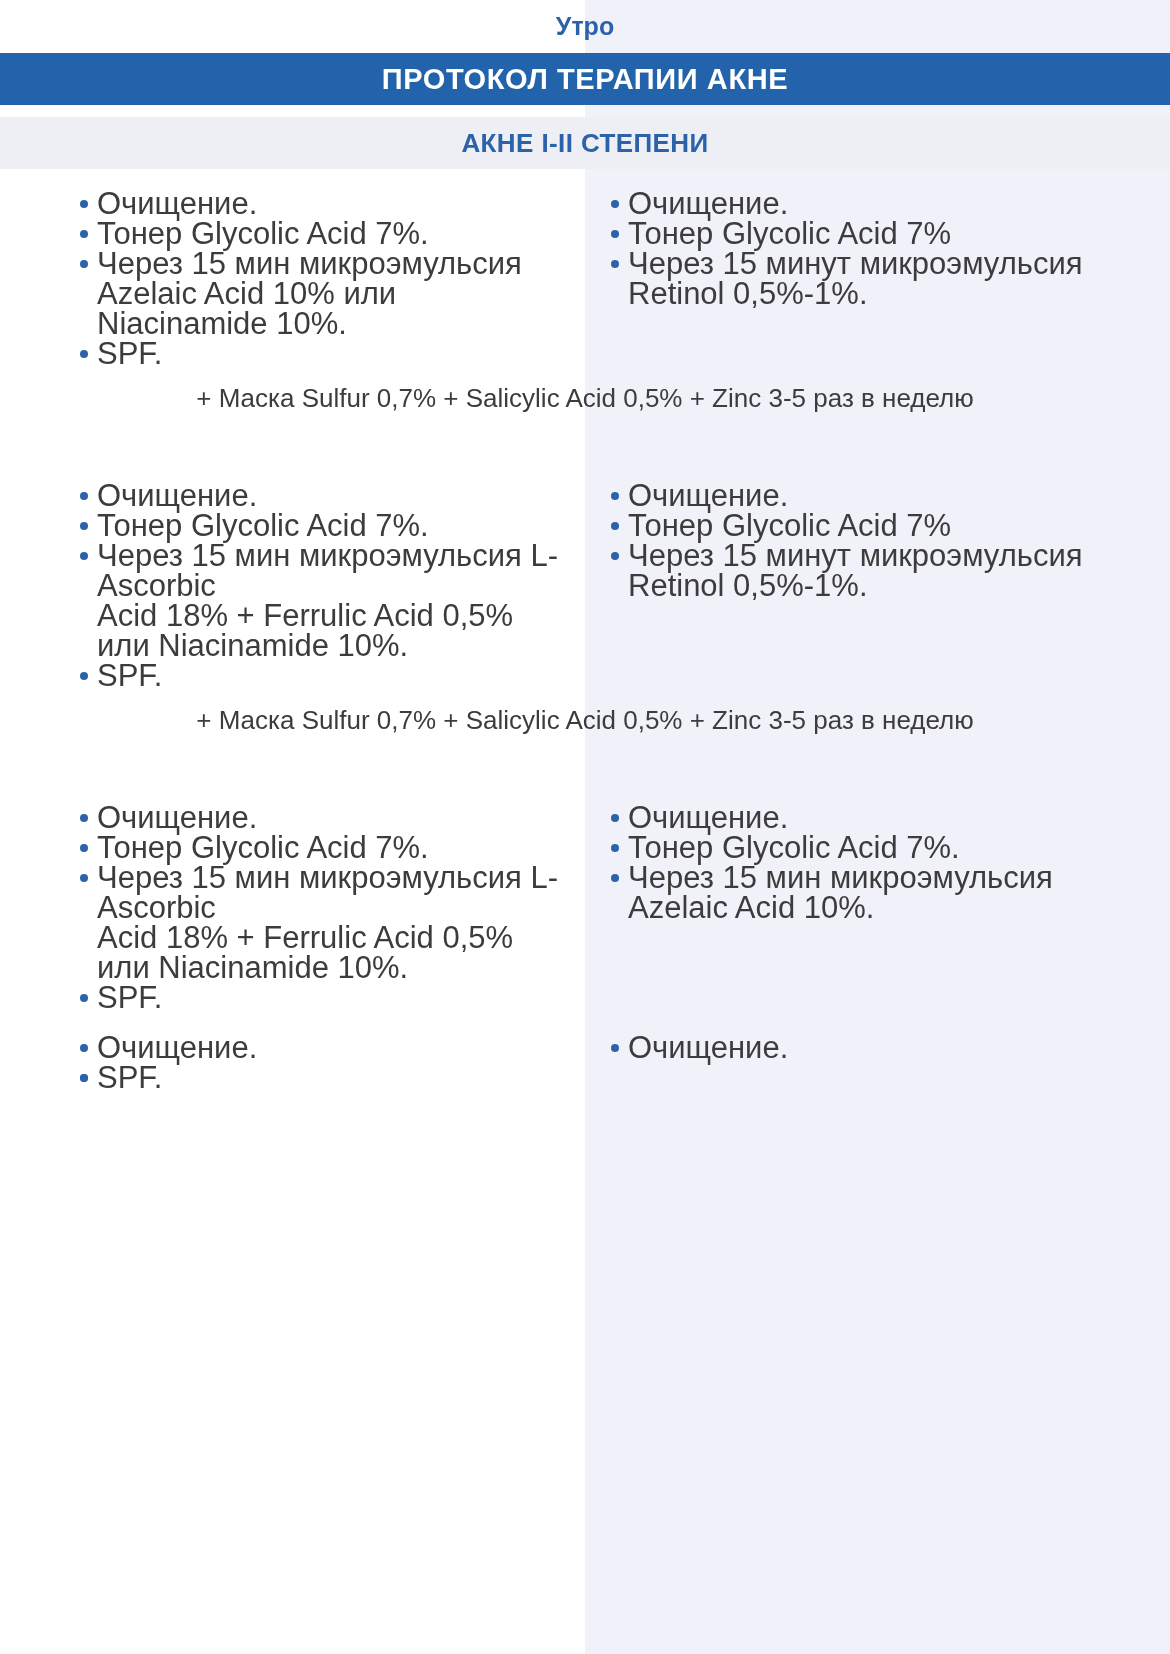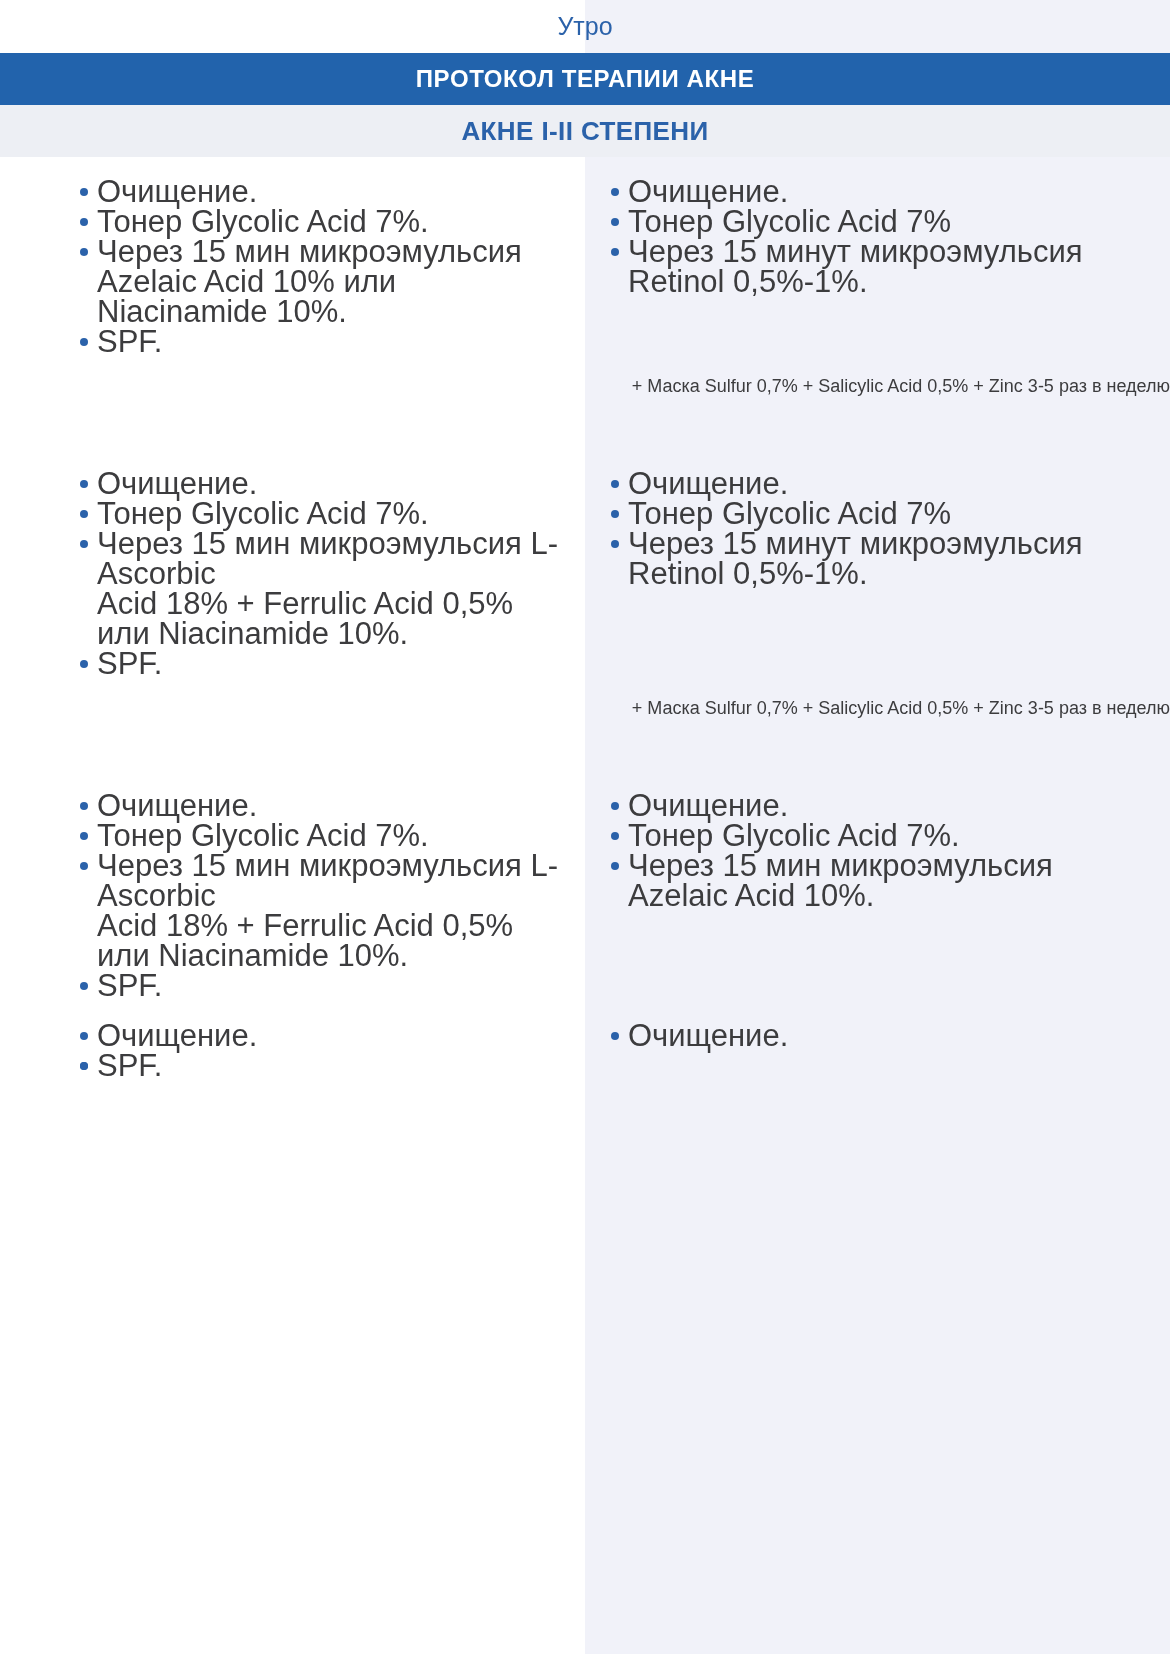--- a/index.html
+++ b/index.html
@@ -16,54 +16,54 @@
     height: 1654px;
     position: relative;
     overflow: hidden;
     font-family: "Liberation Sans", sans-serif;
     background: linear-gradient(90deg, #ffffff 0 50%, var(--evening-bg) 50% 100%);
   }
   .col-headers { display: flex; height: 53px; }
   .col-headers .col {
     flex: 1;
     display: flex; align-items: center; justify-content: center;
-    font-weight: normal; font-size: 25px; color: var(--accent); border-radius: 6px;
+    font-weight: bold; font-size: 25px; color: var(--accent); border-radius: 6px;
   }
   .title-band {
     height: 52px;
     background: var(--band-blue);
     color: #ffffff;
     display: flex; align-items: center; justify-content: center;
-    font-weight: bold; font-size: 24px; letter-spacing: 0.6px;
+    font-weight: bold; font-size: 29px; letter-spacing: 0.6px;
   }
   .section-heading {
     height: 52px;
     background: var(--band-gray);
     color: var(--accent);
     display: flex; align-items: center; justify-content: center;
-    font-weight: bold; font-size: 26px; letter-spacing: 0.4px;
+    font-weight: bold; font-size: 26px; letter-spacing: 0.4px; margin-top: 12px;
   }
   .row { display: flex; padding-top: 20px; }
   .col-half { width: 585px; }
   ul.routine {
     list-style: none; margin: 0;
     font-size: 31px; line-height: 30px; color: var(--text);
   }
   .morning ul.routine { padding: 0 20px 0 97px; }
   .evening ul.routine { padding: 0 20px 0 43px; }
   ul.routine li { position: relative; }
   .bullet {
     position: absolute; left: -17px; top: 11px;
     width: 8px; height: 8px; border-radius: 50%;
     background: var(--accent);
   }
   .li-text { white-space: pre-line; }
   .note {
-    font-size: 18px; line-height: 30px; color: var(--text);
-    text-align: right;
+    font-size: 26px; line-height: 30px; color: var(--text);
+    text-align: center;
     margin-top: 14px; padding-bottom: 48px;
   }
   section.note-only .note { margin-top: 0; padding-top: 30px; padding-bottom: 40px; }
   #sections section:nth-child(4) .row { padding-bottom: 22px; }
   #sections section:nth-child(5) .row { padding-top: 30px; }
 </style>
 </head>
 <body>
 
 <div class="page">

